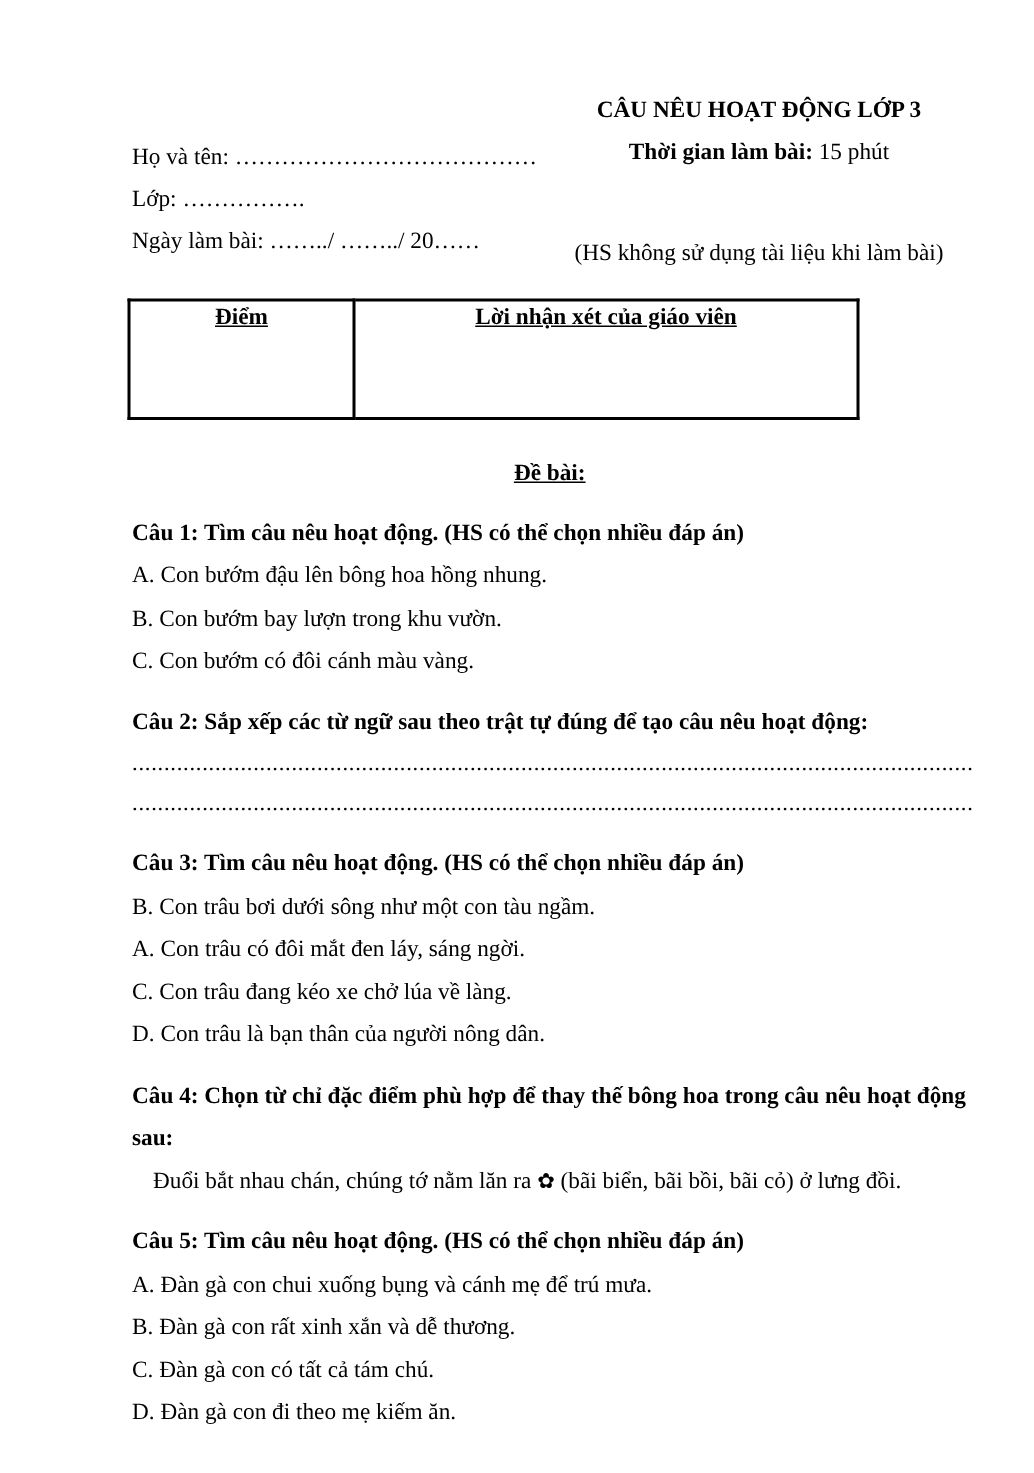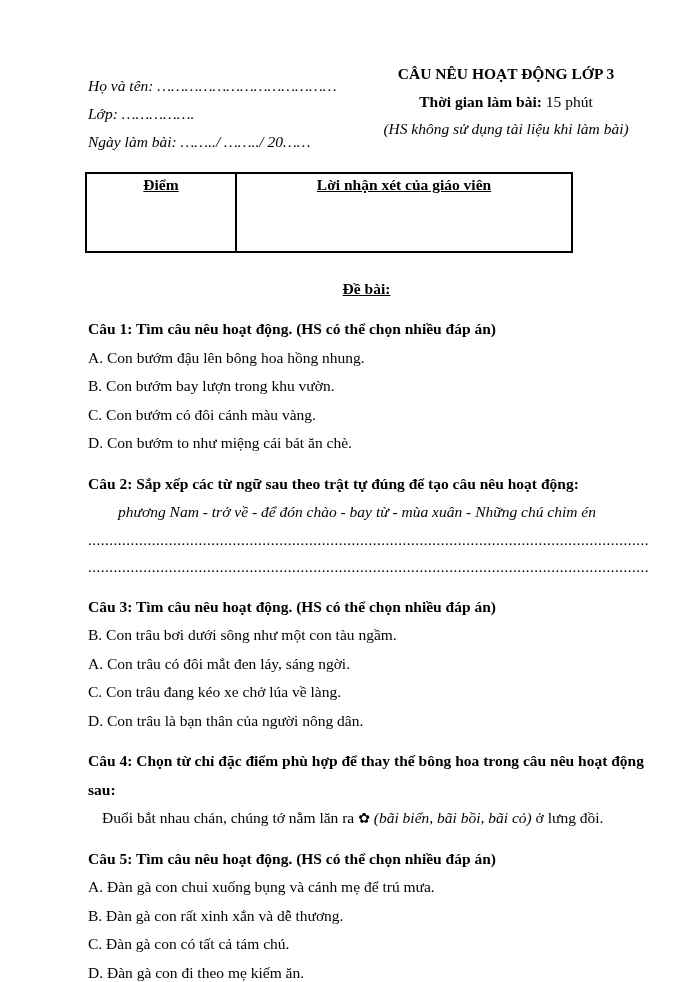--- a/index.html
+++ b/index.html
@@ -10,27 +10,27 @@
     background:#ffffff;
     font-family:"Liberation Serif","DejaVu Serif",serif;
     font-size:15.5px;
     color:#000;
     box-sizing:border-box;
     padding:60px 44px 40px 88px;
     overflow:hidden;
   }
   
   .header{display:flex;align-items:flex-start;}
-  .header-left{flex:1 1 auto;font-style:italic;margin-top:12px;}
+  .header-left{flex:1 1 auto;margin-top:31px;}
   .header-left .info-line{line-height:28px;white-space:nowrap;}
   .header-right{width:278px;flex:0 0 auto;text-align:center;}
   .header-right .hr-line{line-height:27.5px;}
   .test-title{font-weight:bold;}
   .bold{font-weight:bold;}
-  .italic{font-style:italic;}
+  .italic{margin-top:40px;}
   
   .score-table{
     margin-top:16px;
     width:488px;
     margin-left:-3px;
     border-collapse:collapse;
   }
   .score-table td{
     border:2px solid #000;
     vertical-align:top;
@@ -98,26 +98,24 @@
   </tbody>
     </table>
 
   <div class="section-title">Đề bài:</div>
 
   <div>
     <div class="q-title">Câu 1: Tìm câu nêu hoạt động. (HS có thể chọn nhiều đáp án)</div>
     <div class="q-option">A. Con bướm đậu lên bông hoa hồng nhung.</div>
     <div class="q-option">B. Con bướm bay lượn trong khu vườn.</div>
     <div class="q-option">C. Con bướm có đôi cánh màu vàng.</div>
-    <div class="q-option">D. Con bướm to như miệng cái bát ăn chè.</div>
   </div>
 
   <div>
     <div class="q-title">Câu 2: Sắp xếp các từ ngữ sau theo trật tự đúng để tạo câu nêu hoạt động:</div>
-    <div class="q-words">phương Nam - trở về - để đón chào - bay từ - mùa xuân - Những chú chim én</div>
     <div class="answer-line">................................................................................................................................................................................................</div>
     <div class="answer-line">................................................................................................................................................................................................</div>
   </div>
 
   <div>
     <div class="q-title">Câu 3: Tìm câu nêu hoạt động. (HS có thể chọn nhiều đáp án)</div>
     <div class="q-option">B. Con trâu bơi dưới sông như một con tàu ngầm.</div>
     <div class="q-option">A. Con trâu có đôi mắt đen láy, sáng ngời.</div>
     <div class="q-option">C. Con trâu đang kéo xe chở lúa về làng.</div>
     <div class="q-option">D. Con trâu là bạn thân của người nông dân.</div>

